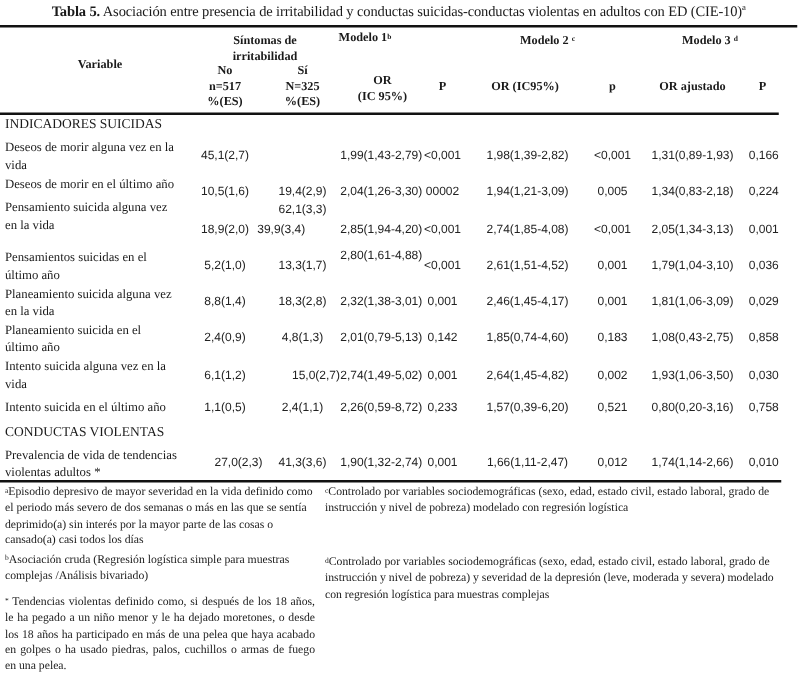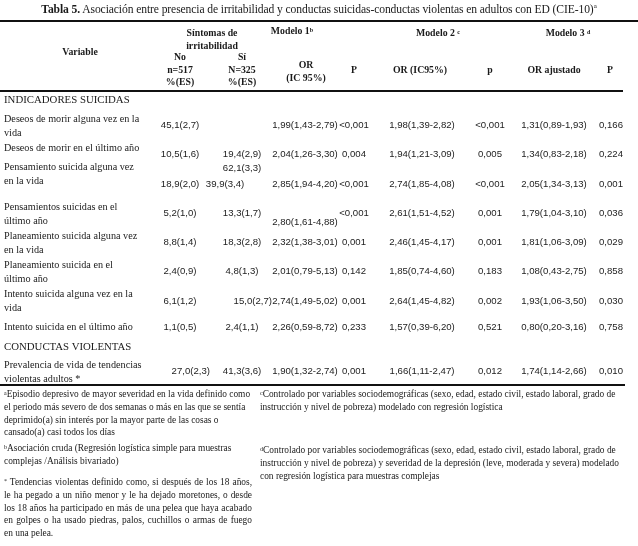--- a/index.html
+++ b/index.html
@@ -82,21 +82,21 @@
   <div class="num" style="left:472px; top:119px; width:36px;">&lt;0,001</div>
   <div class="num" style="left:514px; top:119px; width:80px;">1,31(0,89-1,93)</div>
   <div class="num" style="left:594px; top:119px; width:34px;">0,166</div>
 </div>
 
 <div>
   <div class="var" style="top:141px;">Deseos de morir en el último año</div>
   <div class="num" style="left:150px; top:148px; width:60px;">10,5(1,6)</div>
   <div class="num" style="left:212px; top:148px; width:60px;">19,4(2,9)</div>
   <div class="num" style="left:268px; top:148px; width:74px;">2,04(1,26-3,30)</div>
-  <div class="num" style="left:336px; top:148px; width:36px;">0,004</div>
+  <div class="num" style="left:336px; top:148px; width:36px;">00002</div>
   <div class="num" style="left:382px; top:148px; width:80px;">1,94(1,21-3,09)</div>
   <div class="num" style="left:472px; top:148px; width:36px;">0,005</div>
   <div class="num" style="left:514px; top:148px; width:80px;">1,34(0,83-2,18)</div>
   <div class="num" style="left:594px; top:148px; width:34px;">0,224</div>
 </div>
 
 <div>
   <div class="var" style="top:160px;">Pensamiento suicida alguna vez en la vida</div>
   <div class="num" style="left:150px; top:178px; width:60px;">18,9(2,0)</div>
   <div class="num" style="left:195px; top:178px; width:60px;">39,9(3,4)</div>
@@ -105,21 +105,21 @@
   <div class="num" style="left:382px; top:178px; width:80px;">2,74(1,85-4,08)</div>
   <div class="num" style="left:472px; top:178px; width:36px;">&lt;0,001</div>
   <div class="num" style="left:514px; top:178px; width:80px;">2,05(1,34-3,13)</div>
   <div class="num" style="left:594px; top:178px; width:34px;">0,001</div>
 </div>
 
 <div>
   <div class="var" style="top:200px;">Pensamientos suicidas en el último año</div>
   <div class="num" style="left:150px; top:207px; width:60px;">5,2(1,0)</div>
   <div class="num" style="left:212px; top:207px; width:60px;">13,3(1,7)</div>
-  <div class="num" style="left:268px; top:216px; width:74px;text-align:center;">2,80(1,61-4,88)</div>
+  <div class="num" style="left:268px; top:199px; width:74px;text-align:center;">2,80(1,61-4,88)</div>
   <div class="num" style="left:336px; top:207px; width:36px;">&lt;0,001</div>
   <div class="num" style="left:382px; top:207px; width:80px;">2,61(1,51-4,52)</div>
   <div class="num" style="left:472px; top:207px; width:36px;">0,001</div>
   <div class="num" style="left:514px; top:207px; width:80px;">1,79(1,04-3,10)</div>
   <div class="num" style="left:594px; top:207px; width:34px;">0,036</div>
 </div>
 
 <div>
   <div class="var" style="top:229px;">Planeamiento suicida alguna vez en la vida</div>
   <div class="num" style="left:150px; top:236px; width:60px;">8,8(1,4)</div>

